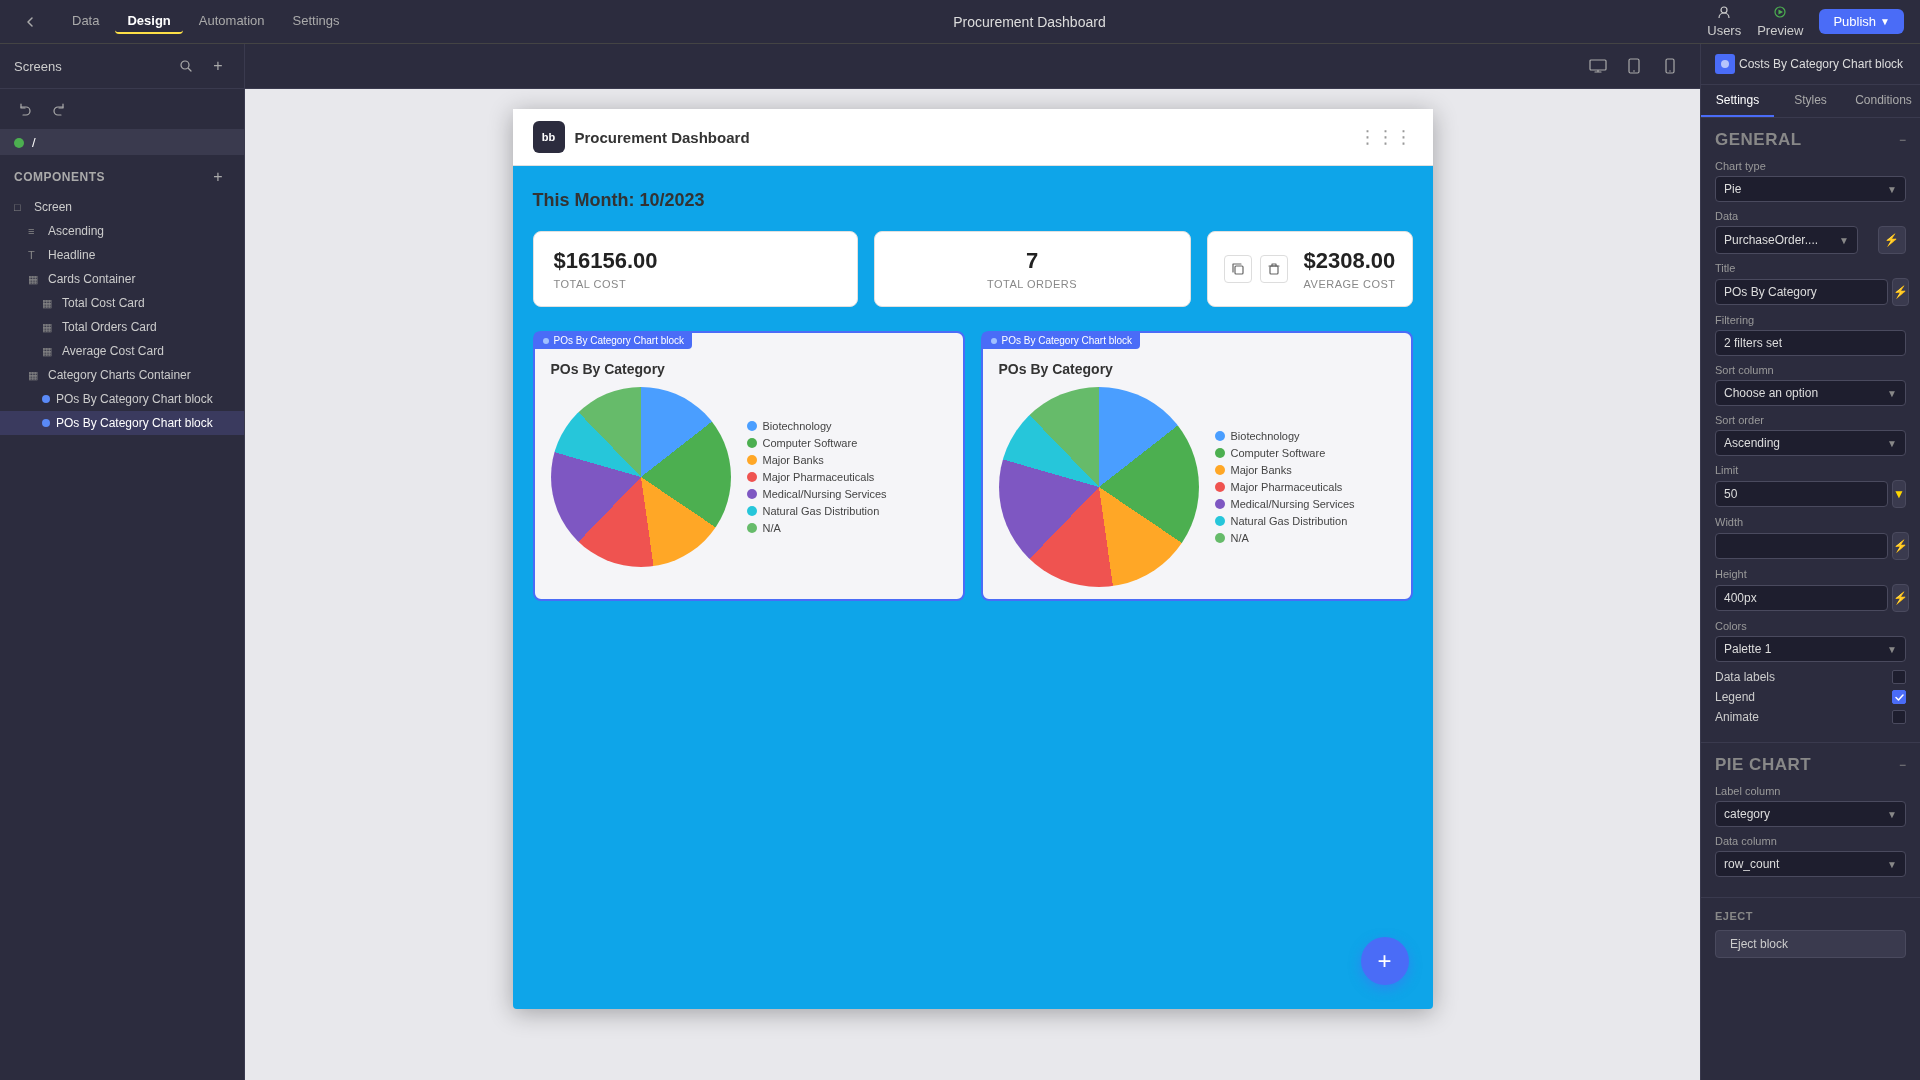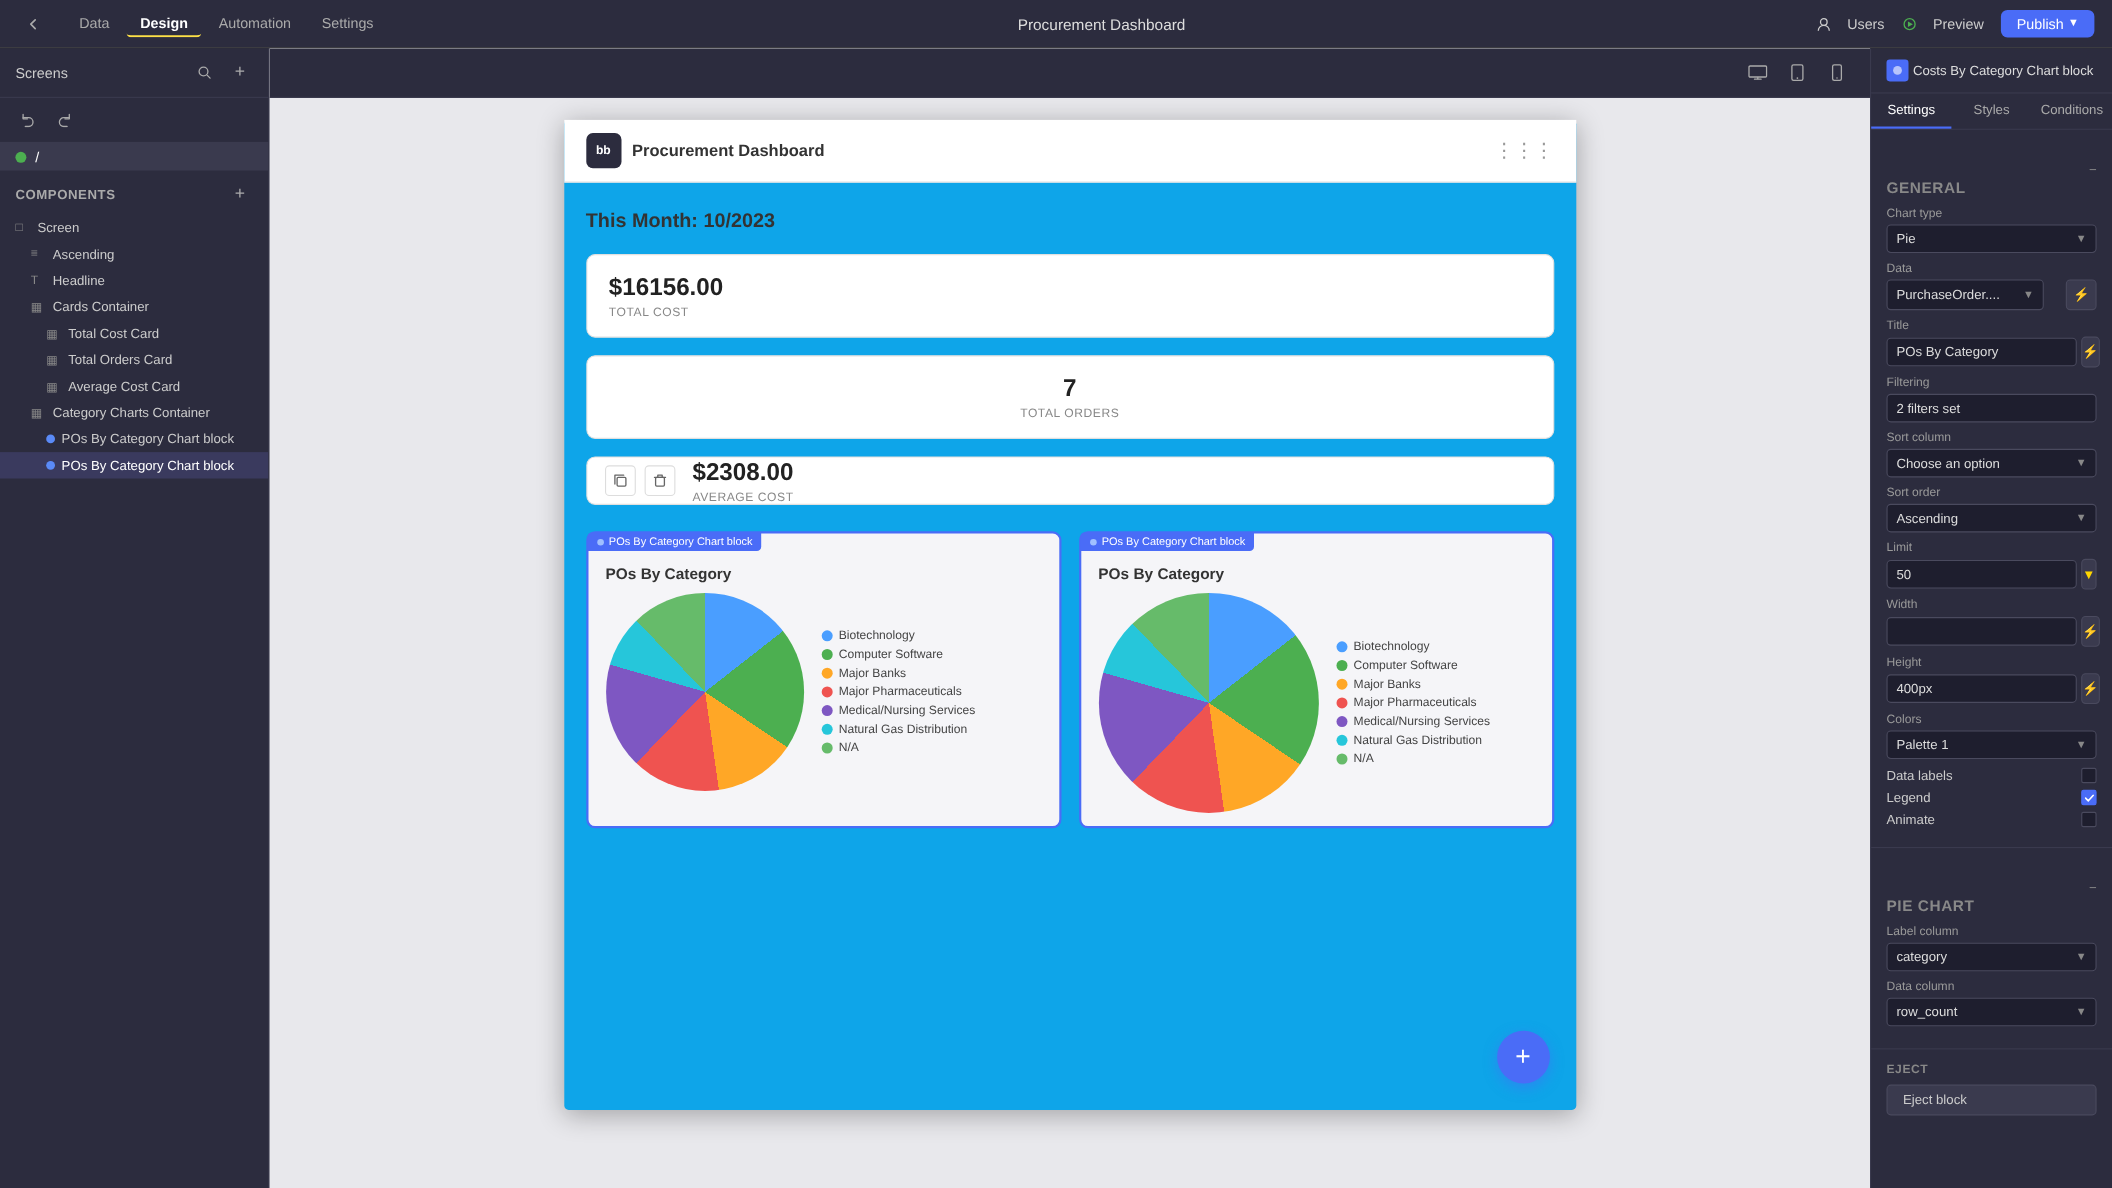--- a/index.html
+++ b/index.html
@@ -6,21 +6,21 @@
     body { font-family: -apple-system, BlinkMacSystemFont, 'Segoe UI', sans-serif; background: #1a1a2e; color: #fff; width: 1920px; height: 1080px; overflow: hidden; }
 
     
     .top-nav { display: flex; align-items: center; height: 44px; background: #2c2c3e; padding: 0 16px; border-bottom: 1px solid #444; }
     .nav-back { width: 28px; height: 28px; display: flex; align-items: center; justify-content: center; cursor: pointer; color: #aaa; }
     .nav-tabs { display: flex; gap: 4px; margin-left: 16px; }
     .nav-tab { padding: 4px 12px; font-size: 13px; color: #aaa; cursor: pointer; border-radius: 4px; }
     .nav-tab.active { color: #fff; font-weight: 600; border-bottom: 2px solid #fde047; }
     .nav-title { flex: 1; text-align: center; font-size: 14px; font-weight: 500; color: #ddd; }
     .nav-actions { display: flex; align-items: center; gap: 16px; }
-    .nav-action { display: flex; align-items: center; gap: 14px; font-size: 13px; color: #ccc; cursor: pointer; }
+    .nav-action { display: flex; align-items: center; gap: 4px; font-size: 13px; color: #ccc; cursor: pointer; flex-direction: column; }
     .publish-btn { background: #4a6cf7; color: #fff; padding: 5px 14px; border-radius: 6px; font-size: 13px; cursor: pointer; display: flex; align-items: center; gap: 4px; }
 
     
     .main-layout { display: flex; height: calc(1080px - 44px); }
 
     
     .left-sidebar { width: 245px; background: #2c2c3e; border-right: 1px solid #3a3a4e; display: flex; flex-direction: column; }
     .sidebar-header { display: flex; align-items: center; justify-content: space-between; padding: 10px 14px; border-bottom: 1px solid #3a3a4e; }
     .sidebar-title { font-size: 13px; color: #ccc; font-weight: 500; }
     .sidebar-actions { display: flex; gap: 8px; }
@@ -46,21 +46,21 @@
     .canvas-toolbar-btn { width: 28px; height: 28px; display: flex; align-items: center; justify-content: center; color: #aaa; cursor: pointer; }
     .canvas-scroll { flex: 1; overflow: auto; padding: 20px; }
     .app-frame { background: #0ea5e9; width: 920px; min-height: 900px; margin: 0 auto; border-radius: 4px; box-shadow: 0 4px 24px rgba(0,0,0,0.3); position: relative; }
     .app-header { display: flex; align-items: center; justify-content: space-between; padding: 12px 20px; border-bottom: 1px solid #e0e0e0; background: #fff; }
     .app-logo { display: flex; align-items: center; gap: 10px; }
     .logo-box { width: 32px; height: 32px; background: #2c2c3e; border-radius: 6px; display: flex; align-items: center; justify-content: center; color: #fff; font-size: 11px; font-weight: 700; }
     .app-title-text { font-size: 15px; font-weight: 600; color: #333; }
     .grid-icon { color: #999; font-size: 18px; cursor: pointer; }
     .app-content { padding: 24px 20px; }
     .month-heading { font-size: 18px; font-weight: 600; color: #333; margin-bottom: 20px; }
-    .cards-row { display: flex; gap: 16px; margin-bottom: 24px; flex-direction: column; }
+    .cards-row { display: flex; gap: 16px; margin-bottom: 24px; }
     .stat-card { flex: 1; background: #fff; border: 1px solid #e0e0e0; border-radius: 8px; padding: 16px 20px; }
     .stat-value { font-size: 22px; font-weight: 700; color: #222; }
     .stat-label { font-size: 11px; color: #888; text-transform: uppercase; letter-spacing: 0.5px; margin-top: 4px; }
     .stat-card-middle { flex: 1; display: flex; align-items: center; justify-content: center; flex-direction: column; background: #fff; border: 1px solid #e0e0e0; border-radius: 8px; padding: 16px; }
     .stat-card-actions { flex: 0 0 auto; display: flex; align-items: center; gap: 8px; background: #fff; border: 1px solid #e0e0e0; border-radius: 8px; padding: 0 16px; }
     .action-icon-btn { width: 28px; height: 28px; display: flex; align-items: center; justify-content: center; border: 1px solid #ddd; border-radius: 4px; color: #666; cursor: pointer; }
     .charts-row { display: flex; gap: 16px; }
     .chart-card { flex: 1; background: #f5f5f8; border: 2px solid #4a6cf7; border-radius: 8px; padding: 12px 16px; position: relative; }
     .chart-badge { position: absolute; top: -1px; left: -1px; background: #4a6cf7; color: #fff; font-size: 10px; padding: 3px 8px; border-radius: 4px 0 4px 0; display: flex; align-items: center; gap: 4px; }
     .chart-title { font-size: 14px; font-weight: 600; color: #333; margin-bottom: 10px; margin-top: 16px; }
@@ -73,21 +73,21 @@
     
     .right-sidebar { width: 220px; background: #2c2c3e; border-left: 1px solid #3a3a4e; display: flex; flex-direction: column; overflow-y: auto; }
     .right-header { display: flex; align-items: center; gap: 4px; padding: 10px 14px; border-bottom: 1px solid #3a3a4e; }
     .right-header-icon { width: 20px; height: 20px; background: #4a6cf7; border-radius: 3px; display: flex; align-items: center; justify-content: center; font-size: 10px; color: #fff; }
     .right-header-title { font-size: 12px; color: #ddd; font-weight: 500; }
     .right-tabs { display: flex; border-bottom: 1px solid #3a3a4e; }
     .right-tab { flex: 1; text-align: center; padding: 8px; font-size: 12px; color: #aaa; cursor: pointer; }
     .right-tab.active { color: #fff; border-bottom: 2px solid #4a6cf7; }
     .right-section { padding: 12px 14px; border-bottom: 1px solid #3a3a4e; }
     .right-section-header { display: flex; align-items: center; justify-content: space-between; margin-bottom: 10px; }
-    .right-section-title { font-size: 14px; color: #888; font-weight: 600; text-transform: uppercase; letter-spacing: 0.5px; margin-top: 32px; }
+    .right-section-title { font-size: 17px; color: #888; font-weight: 600; text-transform: uppercase; letter-spacing: 0.5px; }
     .right-field { margin-bottom: 8px; }
     .right-label { font-size: 11px; color: #999; margin-bottom: 4px; }
     .right-select { width: 100%; background: #1e1e2e; border: 1px solid #4a4a5e; border-radius: 4px; color: #ddd; padding: 5px 8px; font-size: 12px; display: flex; align-items: center; justify-content: space-between; cursor: pointer; }
     .right-select-row { display: flex; gap: 20px; }
     .right-select-main { flex: 1; background: #1e1e2e; border: 1px solid #4a4a5e; border-radius: 4px; color: #ddd; padding: 5px 8px; font-size: 12px; display: flex; align-items: center; justify-content: space-between; cursor: pointer; }
     .right-input-row { display: flex; gap: 4px; align-items: center; }
     .right-input-main { flex: 1; background: #1e1e2e; border: 1px solid #4a4a5e; border-radius: 4px; color: #ddd; padding: 5px 8px; font-size: 12px; }
     .bolt-btn { width: 28px; height: 28px; background: #3a3a4e; border: 1px solid #4a4a5e; border-radius: 4px; display: flex; align-items: center; justify-content: center; color: #ffd700; cursor: pointer; font-size: 12px; }
     .checkbox-row { display: flex; align-items: center; justify-content: space-between; margin-bottom: 6px; }
     .checkbox-label { font-size: 12px; color: #ccc; }

